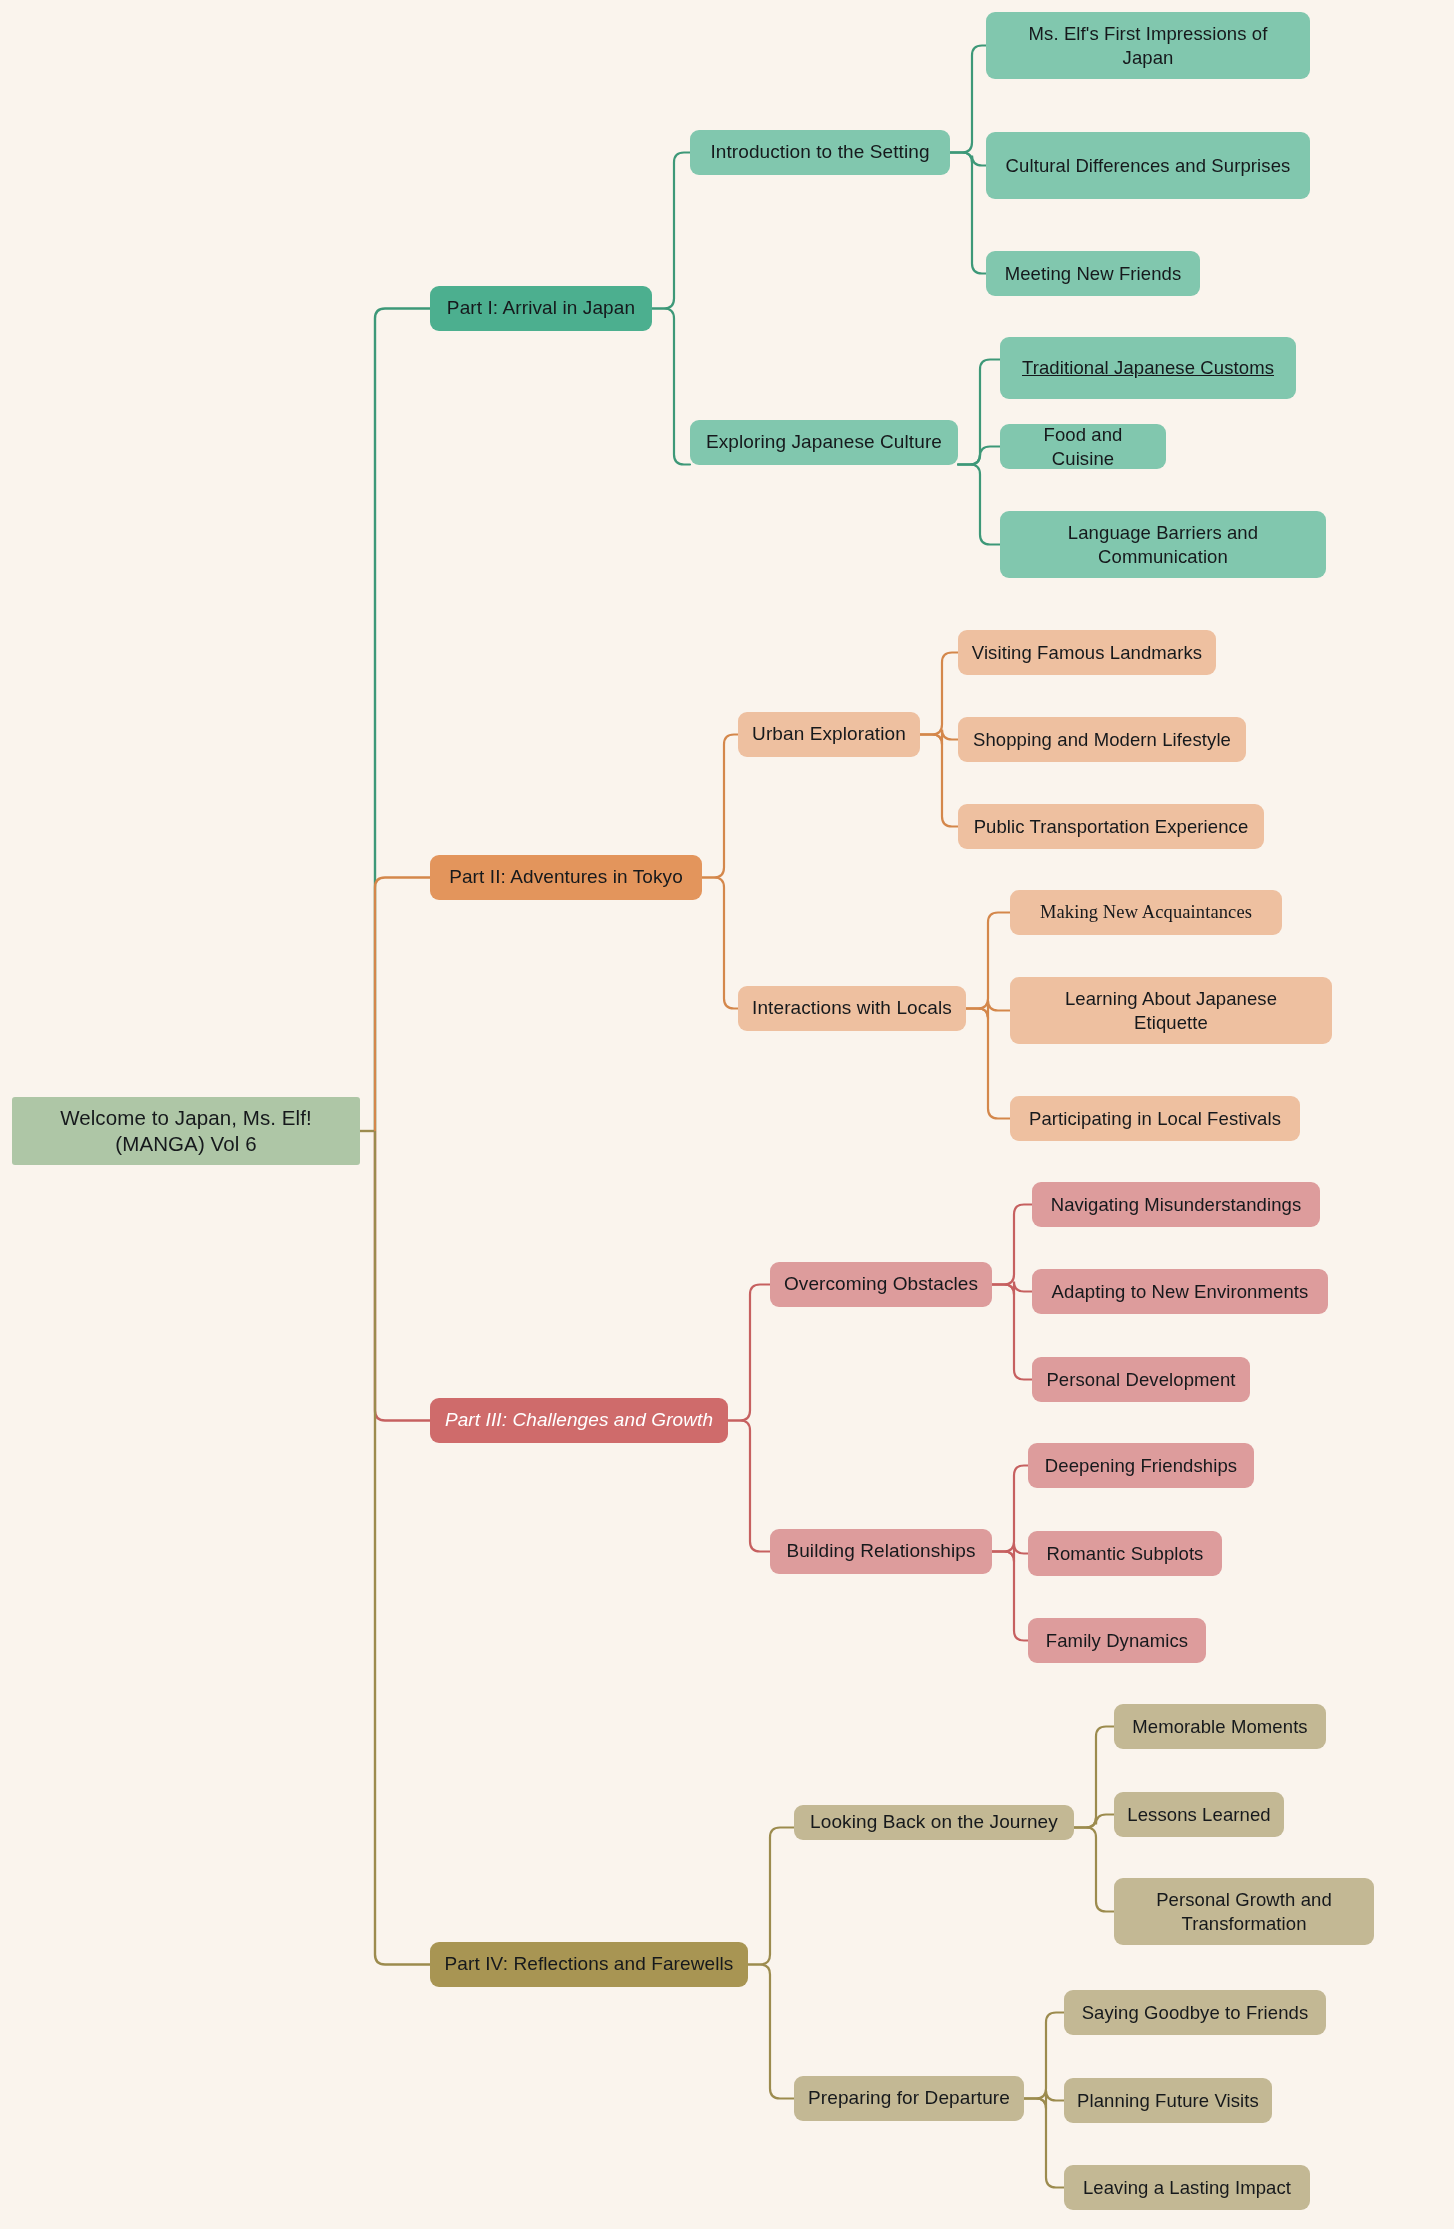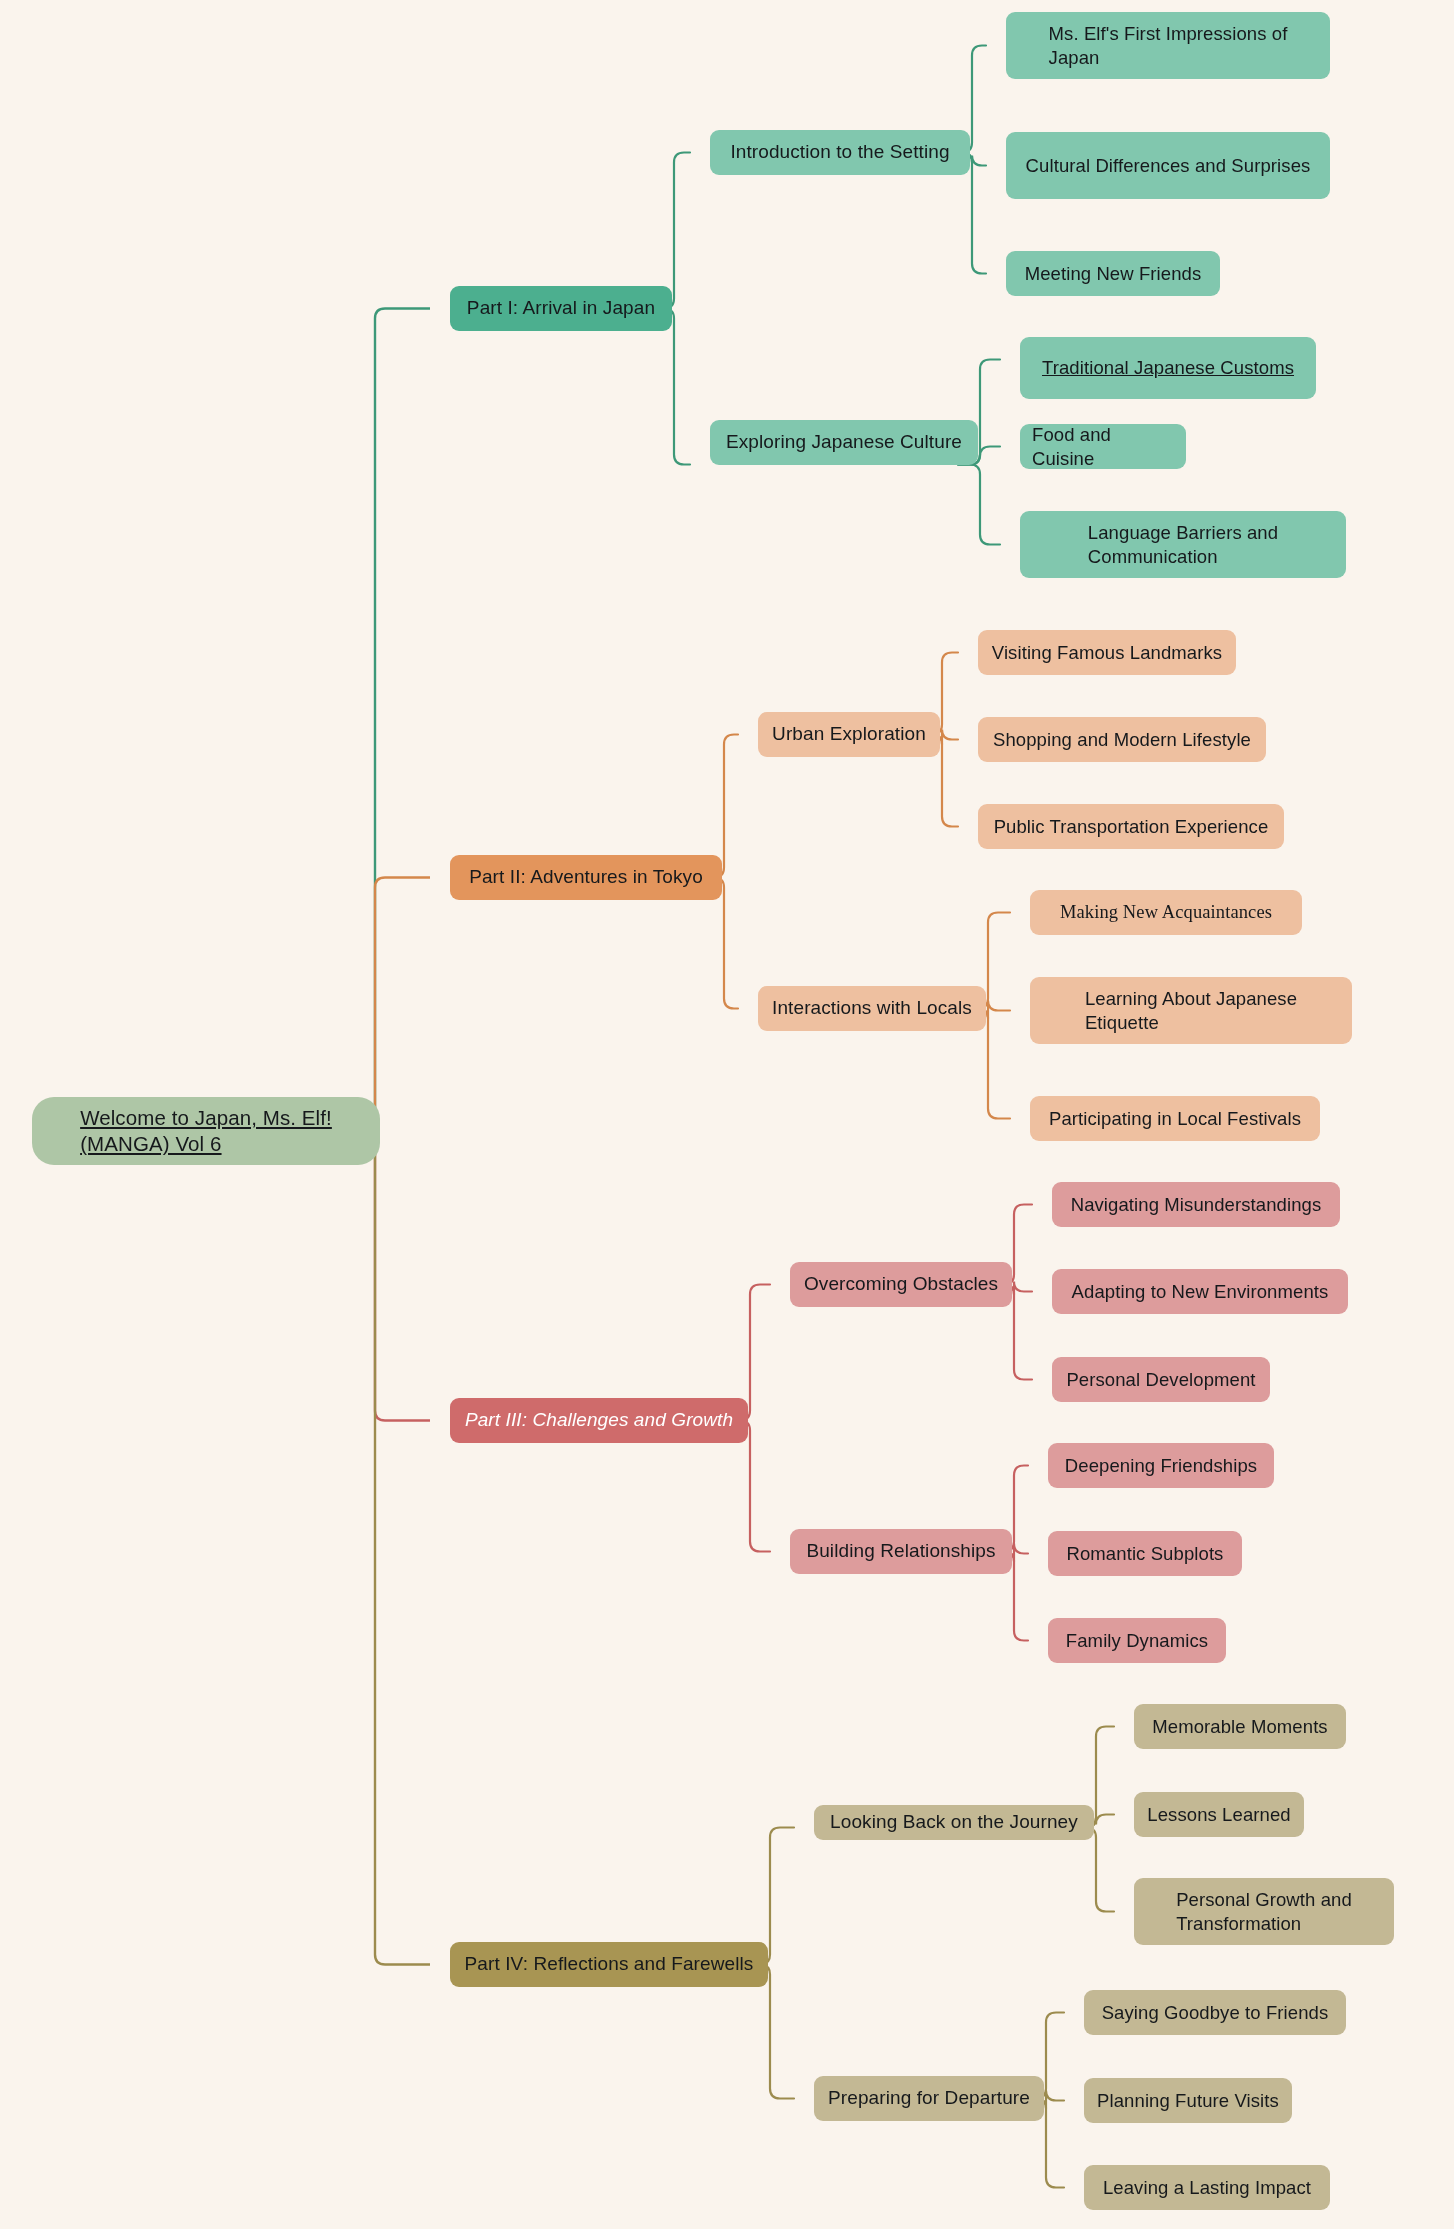--- a/index.html
+++ b/index.html
@@ -23,32 +23,31 @@
     width: 1454px;
     height: 2229px;
     pointer-events: none;
   }
   .node {
     position: absolute;
     box-sizing: border-box;
     display: flex;
     align-items: center;
     justify-content: center;
+    text-align: center;
     border-radius: 9px;
     padding: 4px 12px;
     line-height: 1.28;
     color: #16191c;
     letter-spacing: 0.1px;
     white-space: pre-line;
-    margin-left: 20px;
   }
   .node.root {
     font-size: 20.5px;
-    border-radius: 22px;
-    text-decoration: underline;
+    border-radius: 3px;
   }
   .node.lvl1 {
     font-size: 19px;
   }
   .node.lvl2 {
     font-size: 19px;
   }
   .node.lvl3 {
     font-size: 18.5px;
   }

